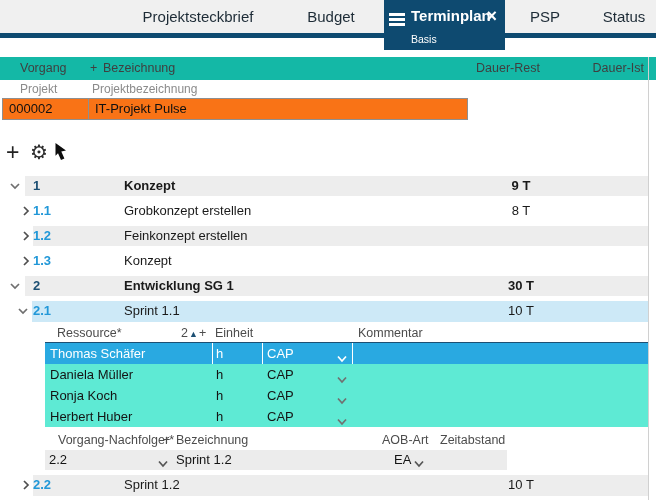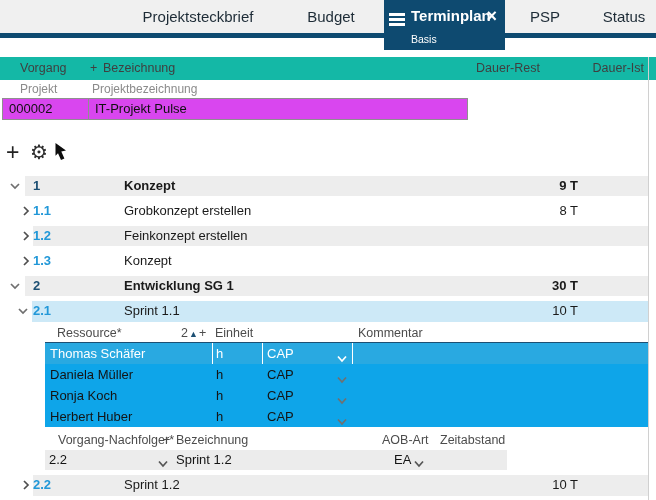--- a/index.html
+++ b/index.html
@@ -25,52 +25,52 @@
   
   .colheader { position:absolute; left:0; top:57px; width:656px; height:23px; background:#14b8a6;
                font-size:12.5px; color:#3f3f3f; line-height:23px; }
   .colheader span { position:absolute; white-space:nowrap; }
 
   
   .fieldlabels { position:absolute; left:0; top:82px; width:656px; height:15px;
                  font-size:12px; color:#8b8b8b; line-height:15px; }
   .fieldlabels span { position:absolute; white-space:nowrap; }
   .projectbox { position:absolute; left:2px; top:98px; width:466px; height:22px;
-                border:1px solid #8f8f8f; background:#d946ef; display:flex;align-items:flex-end; }
+                border:1px solid #8f8f8f; background:#f97316; display:flex;align-items:flex-end; }
   .projectbox .cell { font-size:13px; color:#101010; line-height:20px; padding-left:6px; white-space:nowrap; }
   .projectbox .cell1 { width:86px; border-right:1px solid #8f8f8f; }
   .projectbox .cell2 { flex:1; }
 
   
   .toolbar { position:absolute; left:0; top:140px; width:200px; height:28px; }
   .tool { position:absolute; top:0; color:#222; cursor:pointer; }
   .tool.plus { left:6px; font-size:23px; line-height:24px; font-weight:normal; }
   .tool.gear { left:30px; font-size:20px; line-height:25px; color:#2d2d2d; }
   .tool.cursor { left:53px; top:2px; }
 
   
   .trow { position:absolute; left:0; width:656px; height:20px; font-size:13px; color:#1a1a1a; }
   .band { position:absolute; top:0; bottom:0; right:8px; }
   .chev { position:absolute; top:4px; width:12px; height:12px; cursor:pointer; }
   .num  { position:absolute; left:33px; line-height:20px; font-weight:bold; white-space:nowrap; }
   .num.blue { color:#2298d8; }
   .num.navy { color:#1c4f73; }
   .tname { position:absolute; left:124px; line-height:20px; white-space:nowrap; }
-  .tdur  { position:absolute; left:496px; width:82px; text-align:right; line-height:20px; white-space:nowrap; }
+  .tdur  { position:absolute; left:480px; width:82px; text-align:center; line-height:20px; white-space:nowrap; }
   .bold { font-weight:bold; }
 
   
   .res-header { position:absolute; left:0; top:325px; width:656px; height:17px;
                 font-size:12.5px; color:#4c4c4c; line-height:17px; }
   .res-header span { position:absolute; white-space:nowrap; }
   .sort-tri { font-size:9px; color:#1c4f73; }
   .res-topline { position:absolute; left:45px; top:342px; width:603px; height:1px; background:#1c4f73; }
   .res-row { position:absolute; left:45px; width:603px; height:21px; font-size:13px; line-height:21px; }
   .res-row.selected { background:#29a9e1; color:#fff; }
-  .res-row.mint { background:#0ea5e9; color:#141414; }
+  .res-row.mint { background:#5eead4; color:#141414; }
   .res-row span { position:absolute; white-space:nowrap; }
   .res-name { left:5px; }
   .res-unit { left:171px; }
   .res-curve { left:222px; }
   .colsep { position:absolute; top:0; bottom:0; width:1px; background:#fff; }
   .dd-chev { position:absolute; left:291px; top:6px; width:12px; height:10px; cursor:pointer; }
 
   
   .succ-header { position:absolute; left:0; top:432px; width:656px; height:16px;
                  font-size:12.5px; color:#4c4c4c; line-height:16px; }

